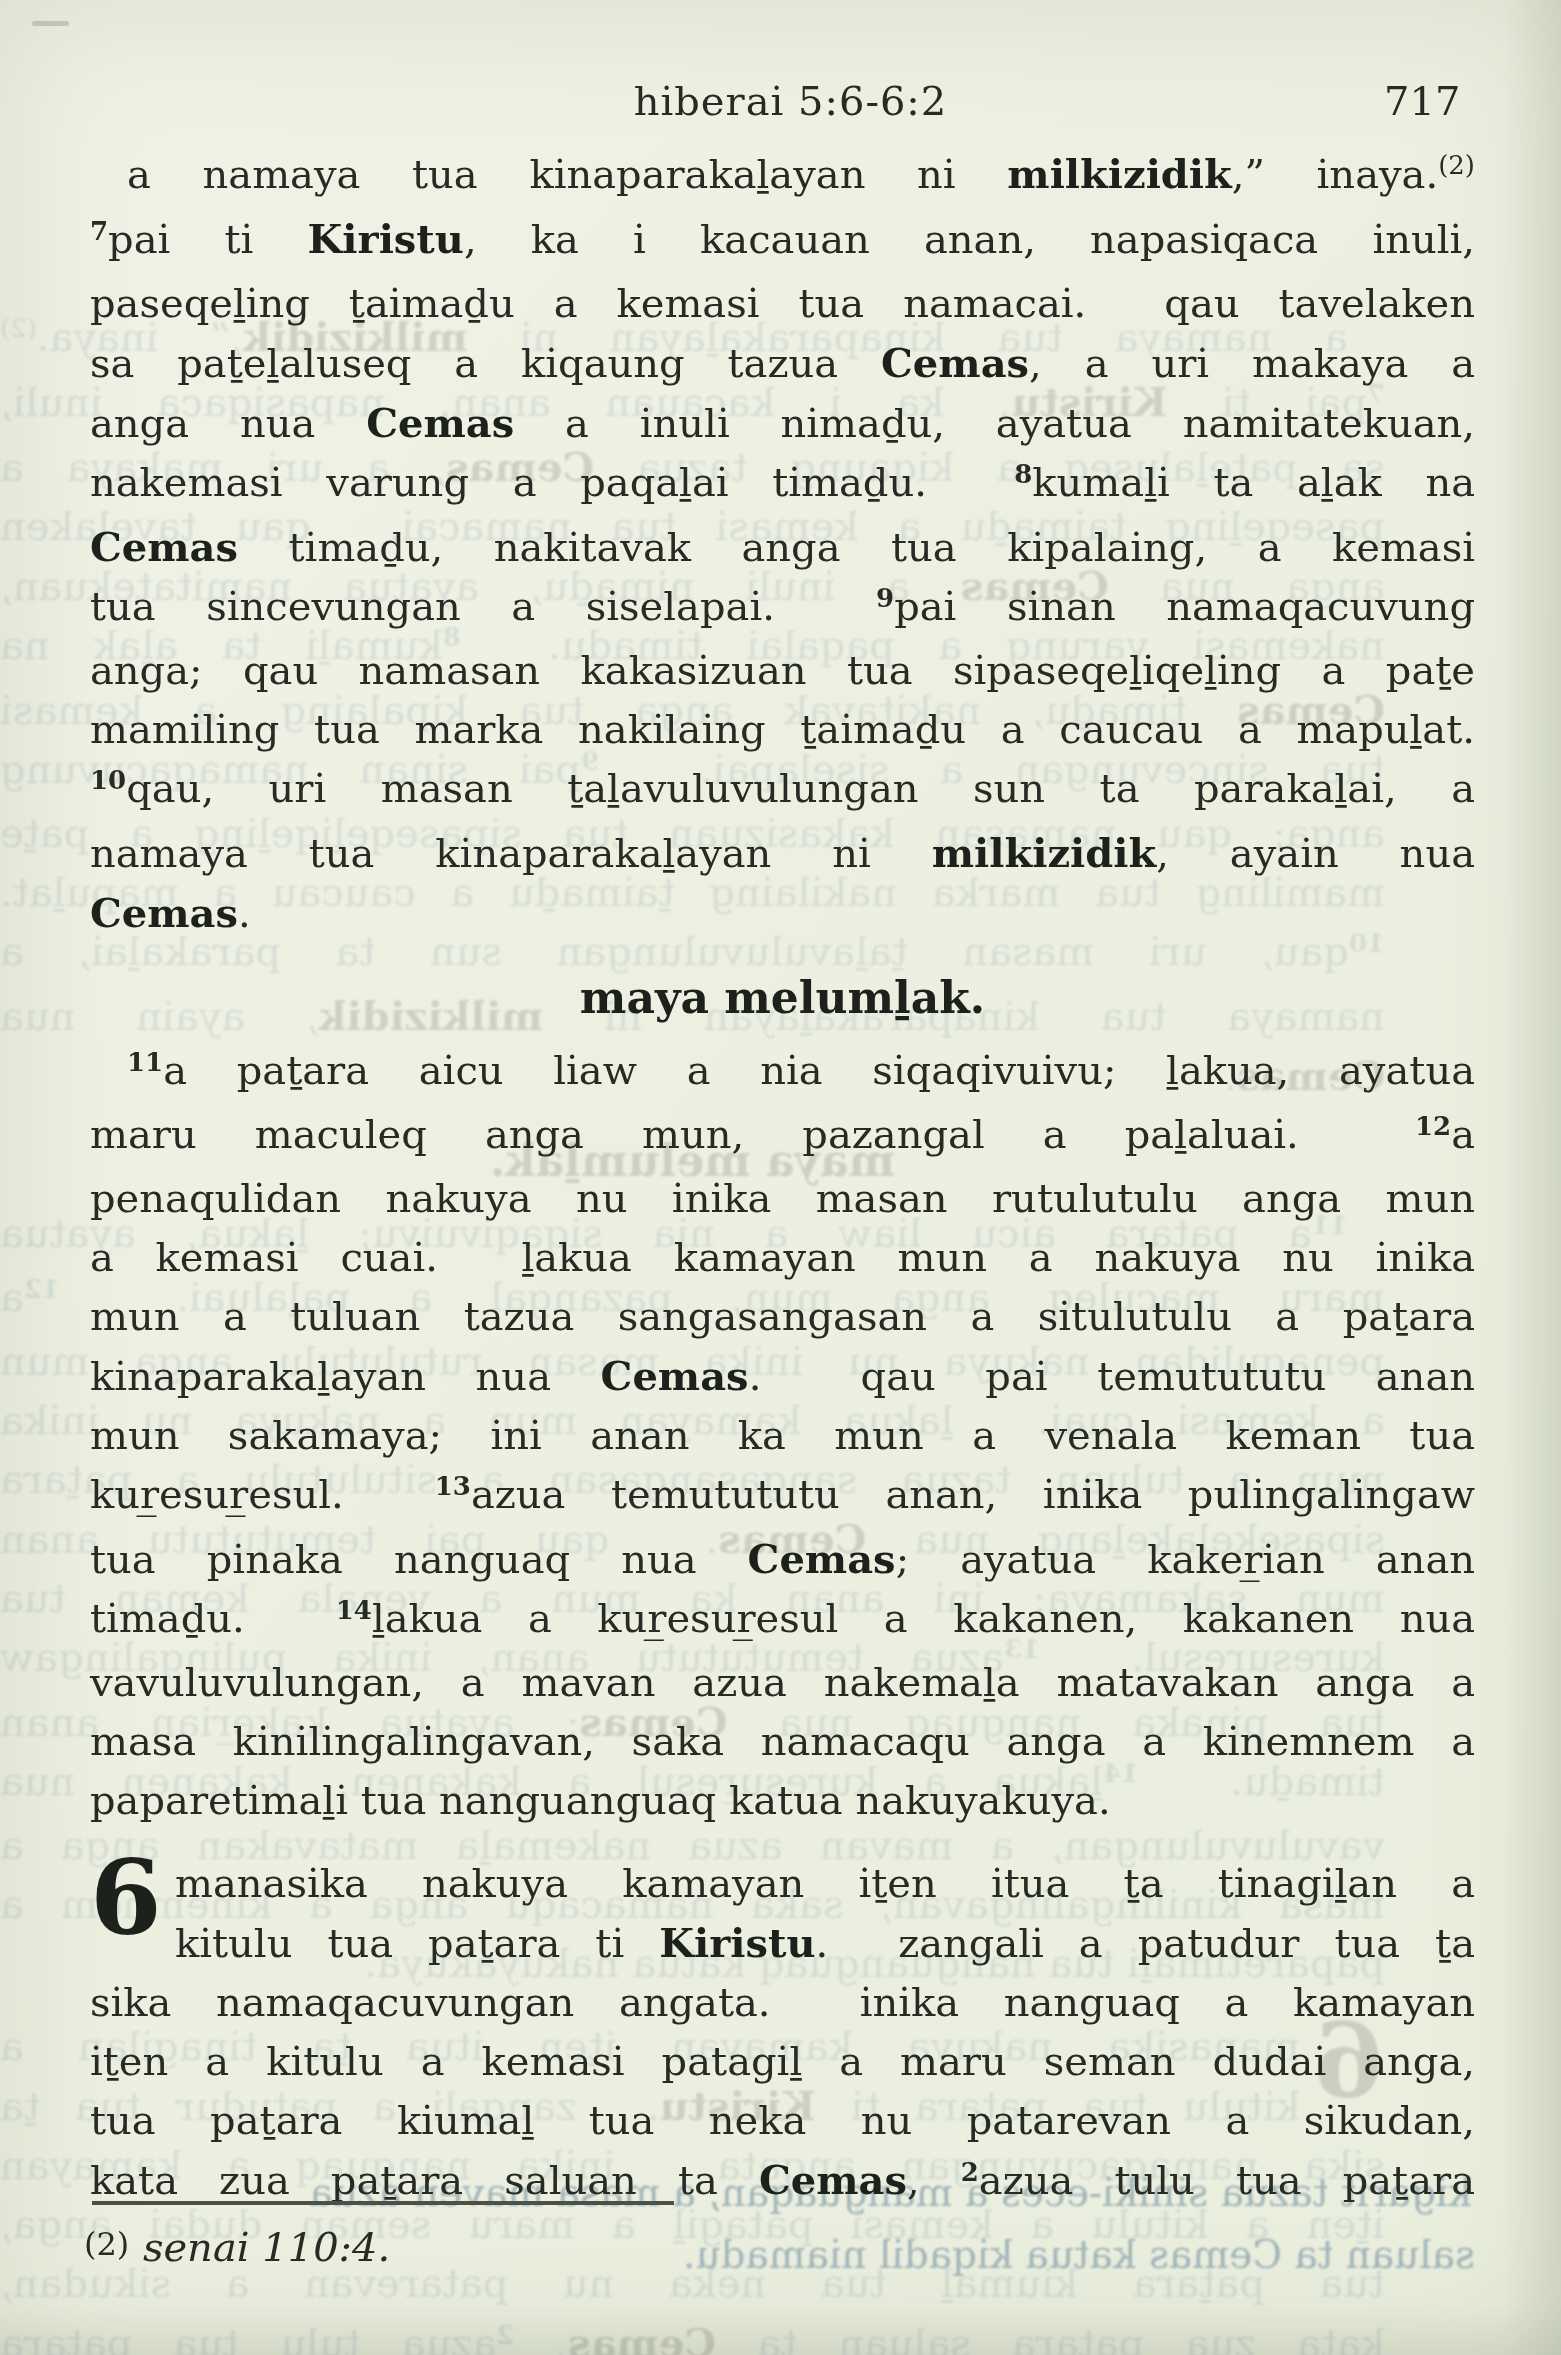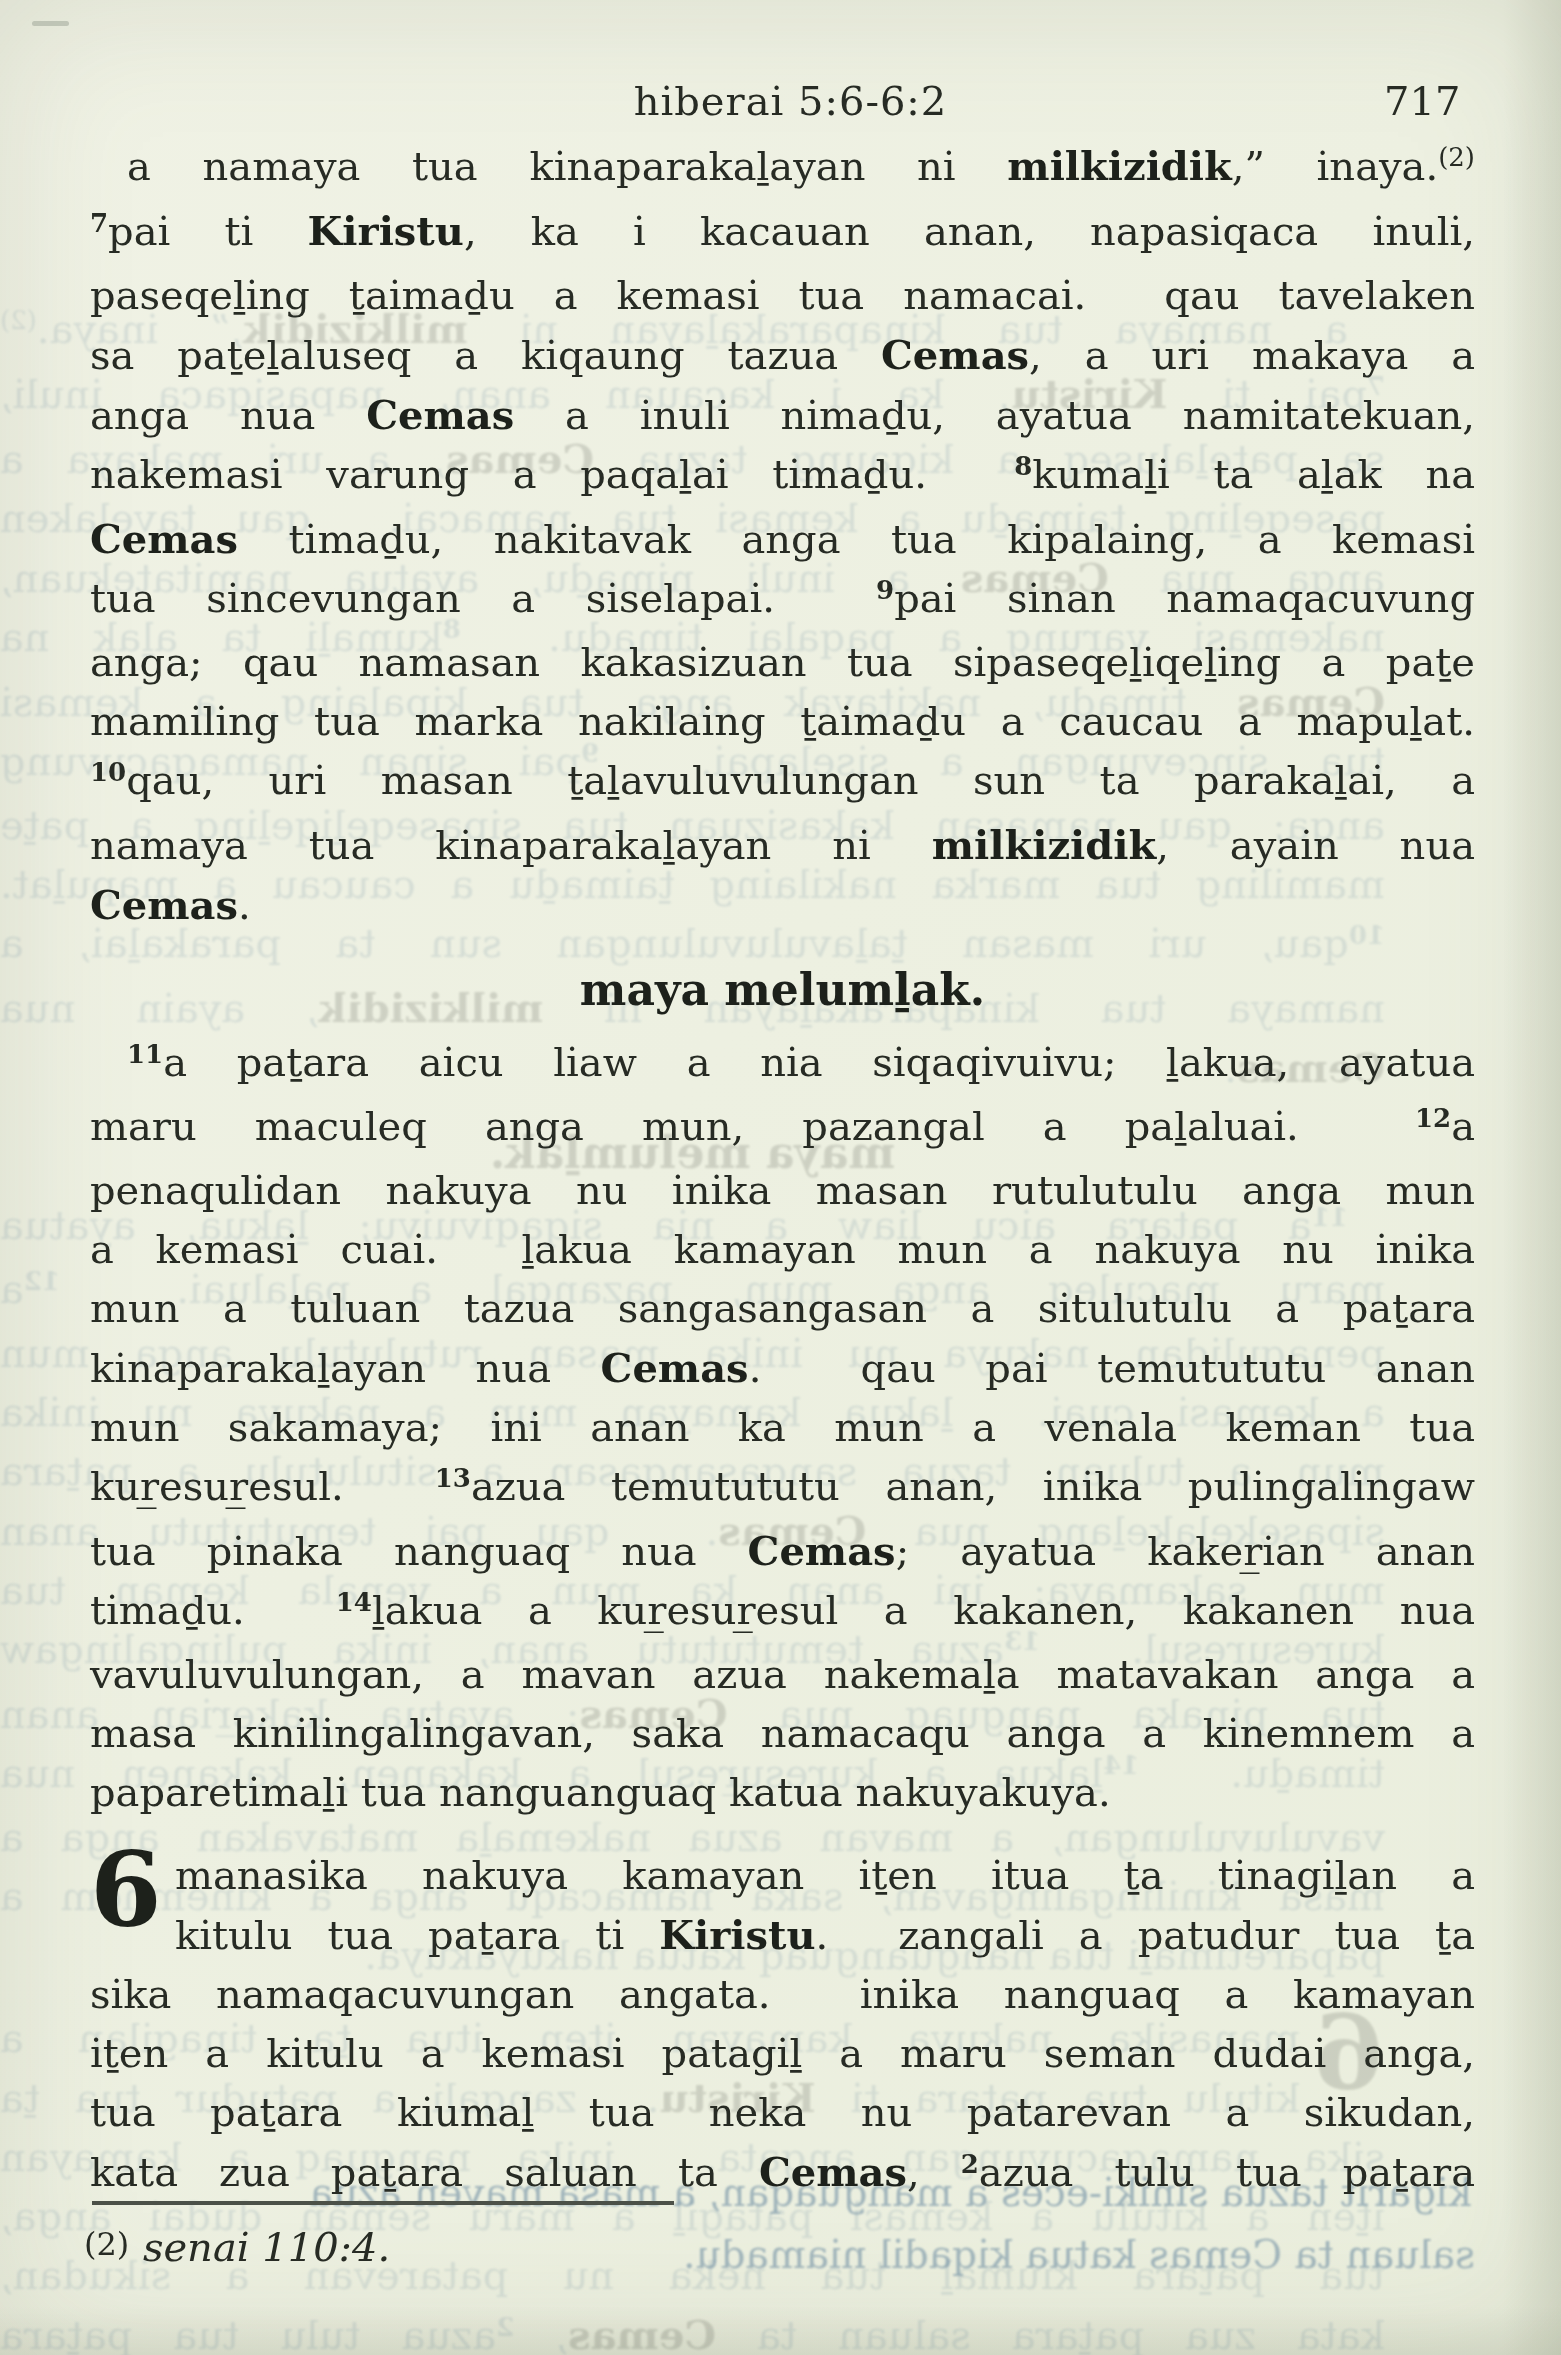--- a/index.html
+++ b/index.html
@@ -8,21 +8,21 @@
     background:linear-gradient(128deg,#f0f2e5 0%,#edf0e1 45%,#eaeedd 100%);
     font-family:"DejaVu Serif","Liberation Serif",serif;
     color:#272b24;
     box-shadow:inset 0 0 136px rgba(120,130,100,.18);
   }
   .scan-smudge{position:absolute;left:32px;top:21.3px;width:37px;height:4.9px;background:#9aa294;opacity:.5;border-radius:2.9px;}
   .running-header{position:absolute;top:78px;left:90px;width:1385px;height:49px;}
   .header-title{position:absolute;left:16px;right:0;text-align:center;font-size:40px;letter-spacing:1px;}
   .page-number{position:absolute;right:14.6px;top:0;font-size:40px;text-align:center;}
   .text-column{
-    position:absolute;left:90px;top:136px;width:1385px;
+    position:absolute;left:90px;top:144px;width:1385px;
     font-size:40px;line-height:59px;z-index:3;
   }
   .line{white-space:pre-wrap;text-align:justify;min-height:59px;}
   .line.just{text-align-last:justify;}
   .b{font-weight:bold;color:#1d211b;}
   .v{font-weight:bold;font-size:26px;position:relative;top:-12.6px;}
   .s{font-size:26px;position:relative;top:-13.6px;}
   .heading{text-align:center;font-weight:bold;font-size:44px;margin:25px 0 14px;color:#1d211b;}
   .chapter{display:flex;}
   .chapter-number{font-weight:bold;font-size:103px;line-height:115px;width:85px;flex:none;color:#1d211b;padding-top:9.7px;}

